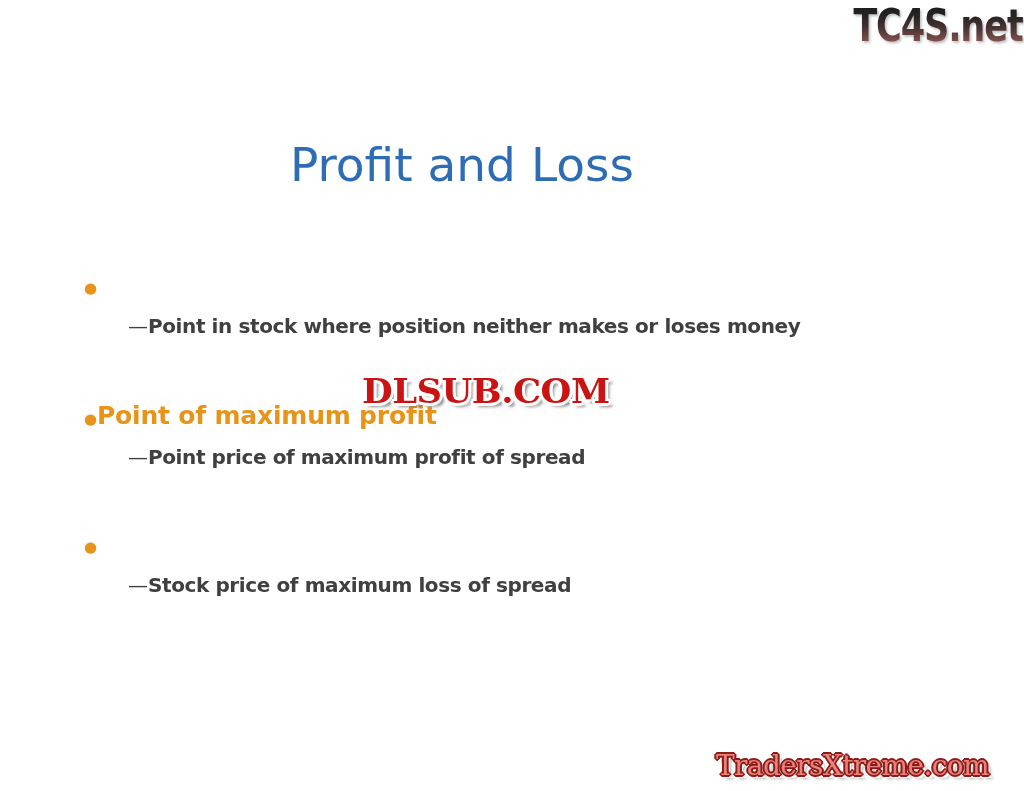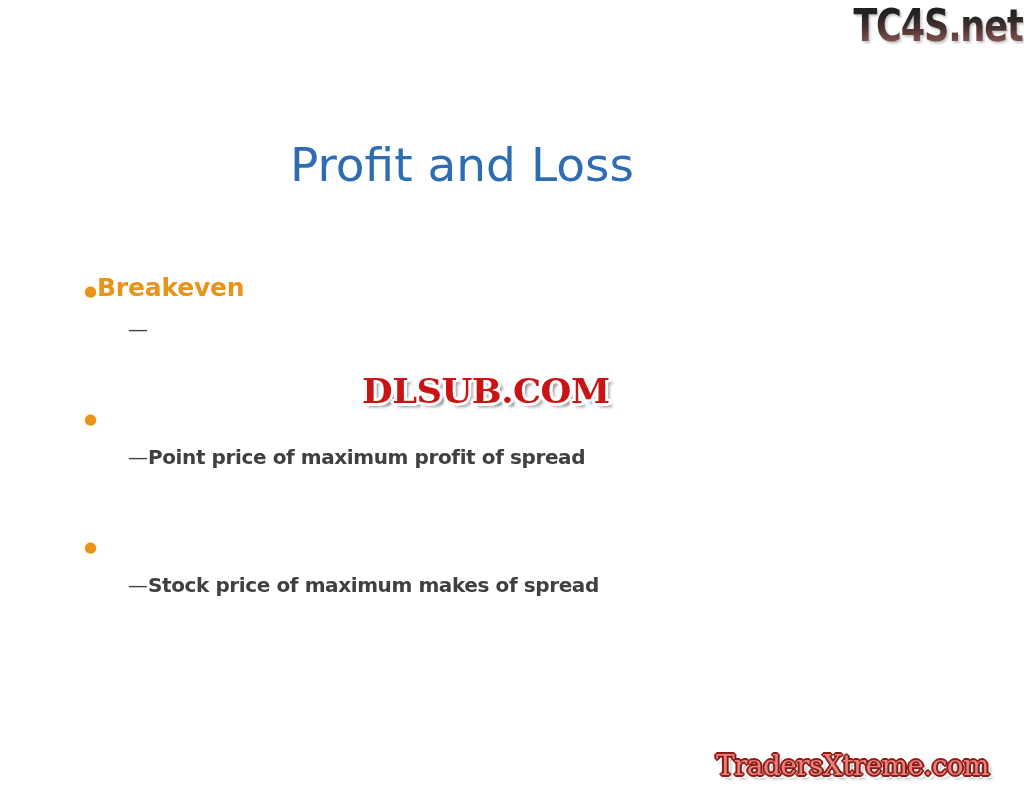--- a/index.html
+++ b/index.html
@@ -183,44 +183,45 @@
 
   <div id="brand-logo">TC4S.net</div>
 
   <div id="slide-title">Profit and Loss</div>
 
   <div id="body-content">
 
     <div class="bullet-group g1">
       <div class="bullet-row">
         <span class="bullet-marker">●</span>
-        <span class="bullet-text">Breakeven</span>
       </div>
       <div class="sub-row">
         <span class="sub-marker">—</span>
+        <span class="sub-text">Point in stock where position neither makes or loses money</span>
       </div>
     </div>
 
     <div class="bullet-group g2">
       <div class="bullet-row">
         <span class="bullet-marker">●</span>
+        <span class="bullet-text">Point of maximum profit</span>
       </div>
       <div class="sub-row">
         <span class="sub-marker">—</span>
         <span class="sub-text">Point price of maximum profit of spread</span>
       </div>
     </div>
 
     <div class="bullet-group g3">
       <div class="bullet-row">
         <span class="bullet-marker">●</span>
       </div>
       <div class="sub-row">
         <span class="sub-marker">—</span>
-        <span class="sub-text">Stock price of maximum makes of spread</span>
+        <span class="sub-text">Stock price of maximum loss of spread</span>
       </div>
     </div>
 
   </div>
 
   <div id="watermark">DLSUB.COM</div>
 
   <div id="footer-logo">TradersXtreme.com</div>
 
 </div>

